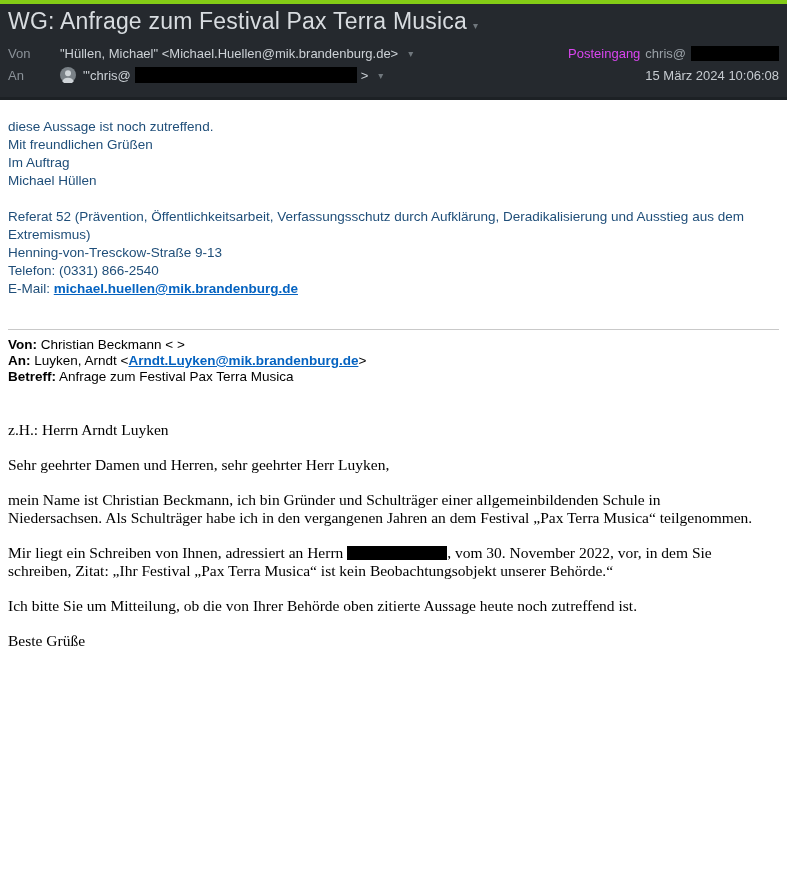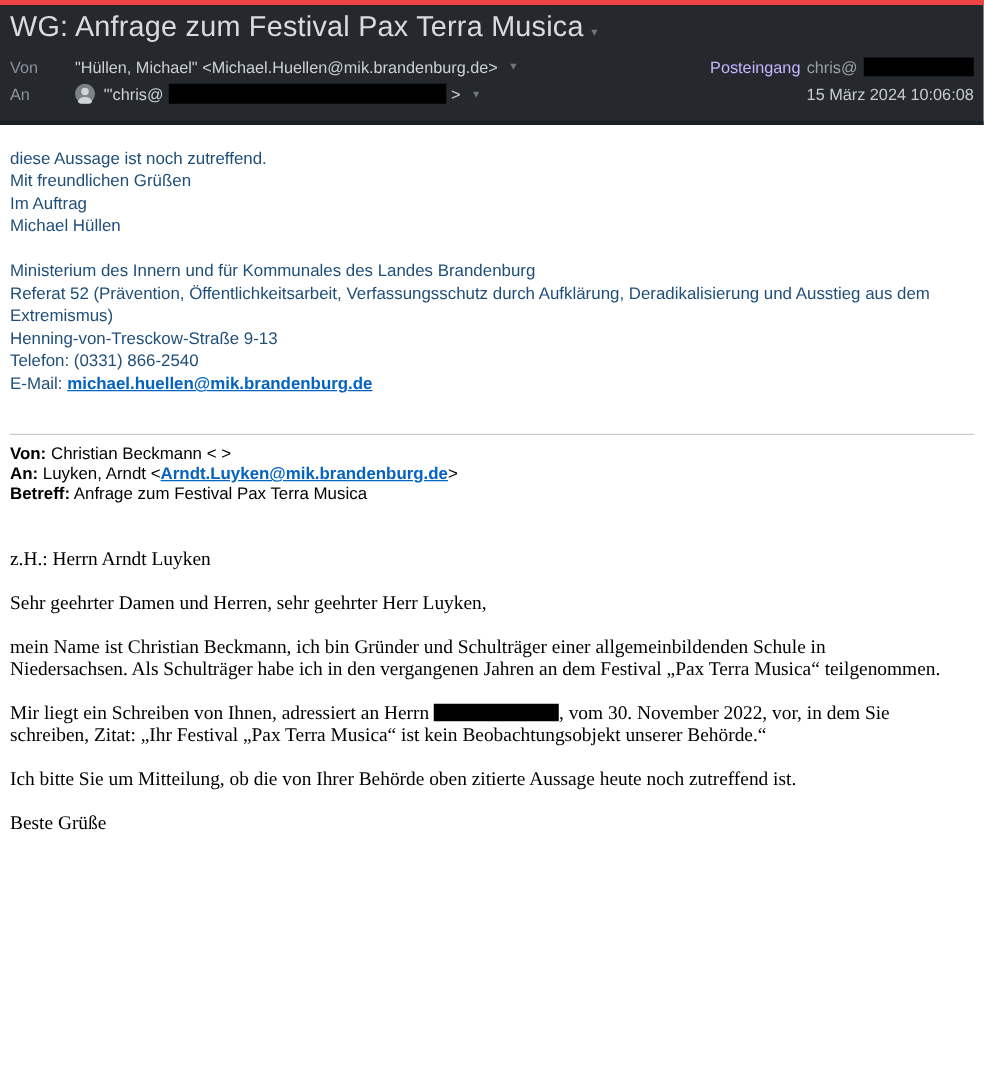--- a/index.html
+++ b/index.html
@@ -4,40 +4,40 @@
 <style>
   html,body{margin:0;padding:0;}
   body{
     width:787px;height:872px;overflow:hidden;background:#ffffff;
     font-family:"Liberation Sans",sans-serif;
     -webkit-font-smoothing:antialiased;
   }
   
   .header{
     background:#25292e;height:100px;box-sizing:border-box;
-    border-top:4px solid #ef4444;border-bottom:3px solid #1d2125;
+    border-top:4px solid #84cc16;border-bottom:3px solid #1d2125;
   }
   .subject-row{padding:4px 8px 0 8px;white-space:nowrap;}
   .subject{
     display:inline;font-size:23px;font-weight:400;color:#d8dce0;margin:0;
     letter-spacing:.2px;
   }
   .caret{color:#70777d;font-size:10px;margin-left:6px;cursor:pointer;}
   .meta{display:flex;justify-content:space-between;padding:7px 8px 0 8px;font-size:13px;}
   .meta-row{display:flex;align-items:center;height:22px;}
   .meta-label{width:52px;color:#8b9299;flex:0 0 auto;}
   .meta-value{color:#ccd1d6;display:flex;align-items:center;gap:4px;white-space:nowrap;}
   .avatar{width:16px;height:16px;flex:0 0 auto;margin-right:3px;}
   .redact{display:inline-block;background:#000;}
   .redact-to{width:222px;height:16px;}
   .redact-folder{width:88px;height:15px;}
   .redact-body{width:100px;height:14px;vertical-align:-2px;}
   .meta-right{text-align:right;}
   .meta-right .meta-row{justify-content:flex-end;gap:5px;}
-  .folder-label{color:#c4b5fd;}
+  .folder-label{color:#d946ef;}
   .account{color:#9aa1a7;}
   .date{color:#c6cbd0;}
   
   .mail-body{padding:0 8px;}
   .reply{
     color:#1f4e79;font-size:13.5px;line-height:18px;
     padding-top:18px;width:757px;
   }
   .reply p{margin:0;}
   .gap14{margin-top:14px;}
@@ -101,21 +101,20 @@
 <div class="mail-body">
 
   <div class="reply">
     <p class="gap14">diese Aussage ist noch zutreffend.</p>
     <p class="gap15">
       <span>Mit freundlichen Grüßen</span><br>
       <span>Im Auftrag</span>
     </p>
     <p class="gap18">Michael Hüllen</p>
     <div class="gap18">
-      <div>Ministerium des Innern und für Kommunales des Landes Brandenburg</div>
       <div>Referat 52 (Prävention, Öffentlichkeitsarbeit, Verfassungsschutz durch Aufklärung, Deradikalisierung und Ausstieg aus dem Extremismus)</div>
       <div>Henning-von-Tresckow-Straße 9-13</div>
       <div>Telefon: (0331) 866-2540</div>
       <div>
         <span>E-Mail: </span><a>michael.huellen@mik.brandenburg.de</a>
       </div>
     </div>
   </div>
 
   <hr class="sep">

